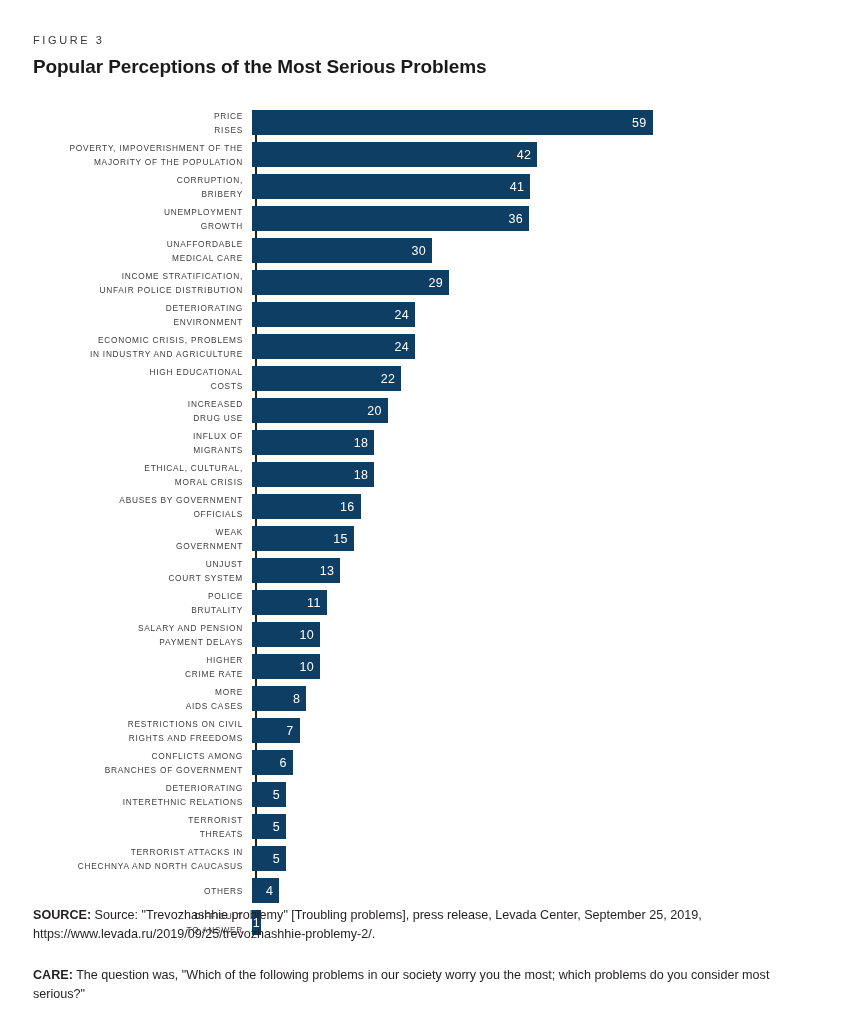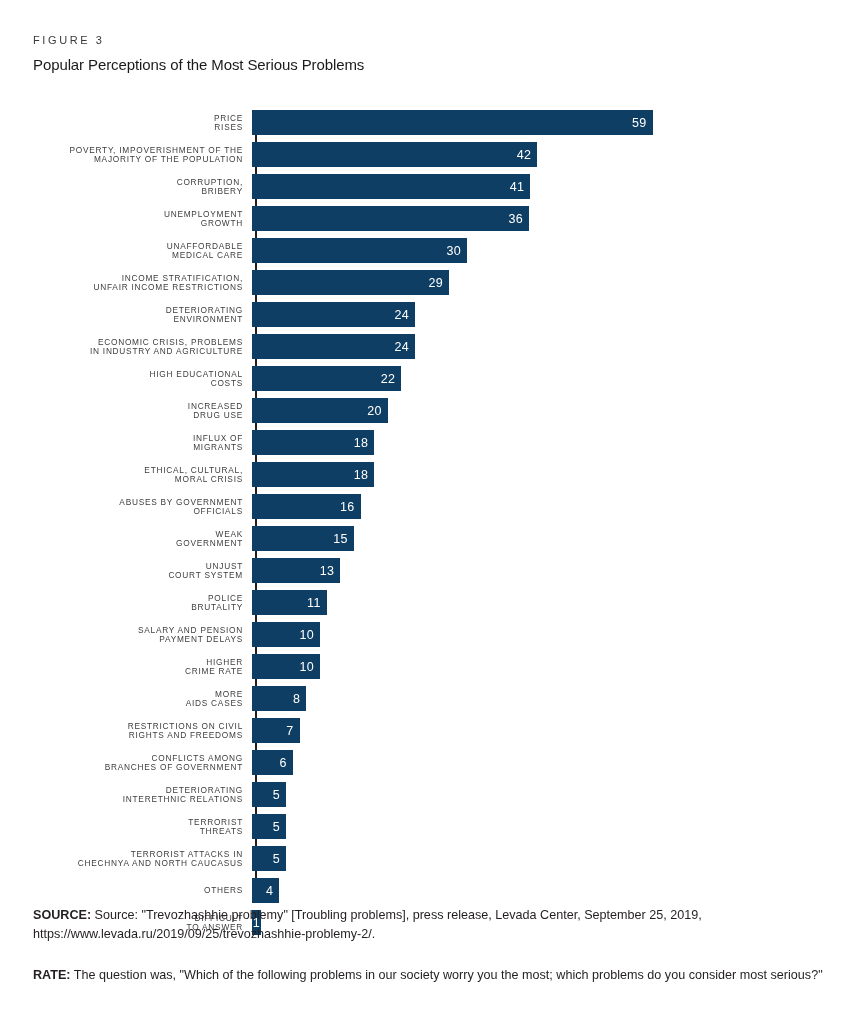--- a/index.html
+++ b/index.html
@@ -31,22 +31,22 @@
     font-size: 11px;
     letter-spacing: 2.6px;
     color: #3a3a3a;
     font-weight: 400;
     font-family: "Liberation Sans", sans-serif;
   }
   .figure-title {
     position: absolute;
     left: 33px;
     top: 56px;
-    font-size: 15px;
-    font-weight: normal;
+    font-size: 19px;
+    font-weight: bold;
     letter-spacing: -0.1px;
     color: #1a1a1a;
   }
 
   
   .chart {
     position: absolute;
     left: 32px;
     top: 110px;
     width: 795px;
@@ -73,21 +73,21 @@
     display: flex;
     align-items: center;
   }
   .row-label {
     width: 218px;
     flex: 0 0 218px;
     text-align: right;
     padding-right: 7px;
     box-sizing: border-box;
     font-size: 8.3px;
-    line-height: 9px;
+    line-height: 14px;
     letter-spacing: 0.75px;
     color: #3c3c3c;
     font-weight: 500;
     white-space: pre-line;
     font-family: "Liberation Sans", sans-serif;
   }
   .bar-wrap {
     position: relative;
     flex: 1 1 auto;
     height: 25px;
@@ -174,28 +174,28 @@
           <div class="bar-wrap">
             <div class="bar" style="background: rgb(14, 62, 100); width: 277px; text-align: right;">
               <span class="bar-value" style="color: rgb(255, 255, 255);">36</span>
             </div>
           </div>
         </div>
         <div class="row">
           <div class="row-label">UNAFFORDABLE
 MEDICAL CARE</div>
           <div class="bar-wrap">
-            <div class="bar" style="background: rgb(14, 62, 100); width: 215px; padding-left: 28px;">
+            <div class="bar" style="background: rgb(14, 62, 100); width: 180px; padding-left: 28px;">
               <span class="bar-value" style="color: rgb(255, 255, 255);">30</span>
             </div>
           </div>
         </div>
         <div class="row">
           <div class="row-label">INCOME STRATIFICATION,
-UNFAIR INCOME RESTRICTIONS</div>
+UNFAIR POLICE DISTRIBUTION</div>
           <div class="bar-wrap">
             <div class="bar" style="background: rgb(14, 62, 100); width: 196.91px;">
               <span class="bar-value" style="color: rgb(255, 255, 255);">29</span>
             </div>
           </div>
         </div>
         <div class="row">
           <div class="row-label">DETERIORATING
 ENVIRONMENT</div>
           <div class="bar-wrap">
@@ -375,17 +375,17 @@
           </div>
         </div>
       </div>
   </div>
 
   <div class="footnotes">
     <div class="foot-block source">
       <span class="foot-label">SOURCE:</span><span> Source: "Trevozhashhie problemy" [Troubling problems], press release, Levada Center, September 25, 2019, https://www.levada.ru/2019/09/25/trevozhashhie-problemy-2/.</span>
     </div>
     <div class="foot-block note">
-      <span class="foot-label">RATE:</span><span> The question was, "Which of the following problems in our society worry you the most; which problems do you consider most serious?"</span>
+      <span class="foot-label">CARE:</span><span> The question was, "Which of the following problems in our society worry you the most; which problems do you consider most serious?"</span>
     </div>
   </div>
 
 </div>
 
 </body></html>

